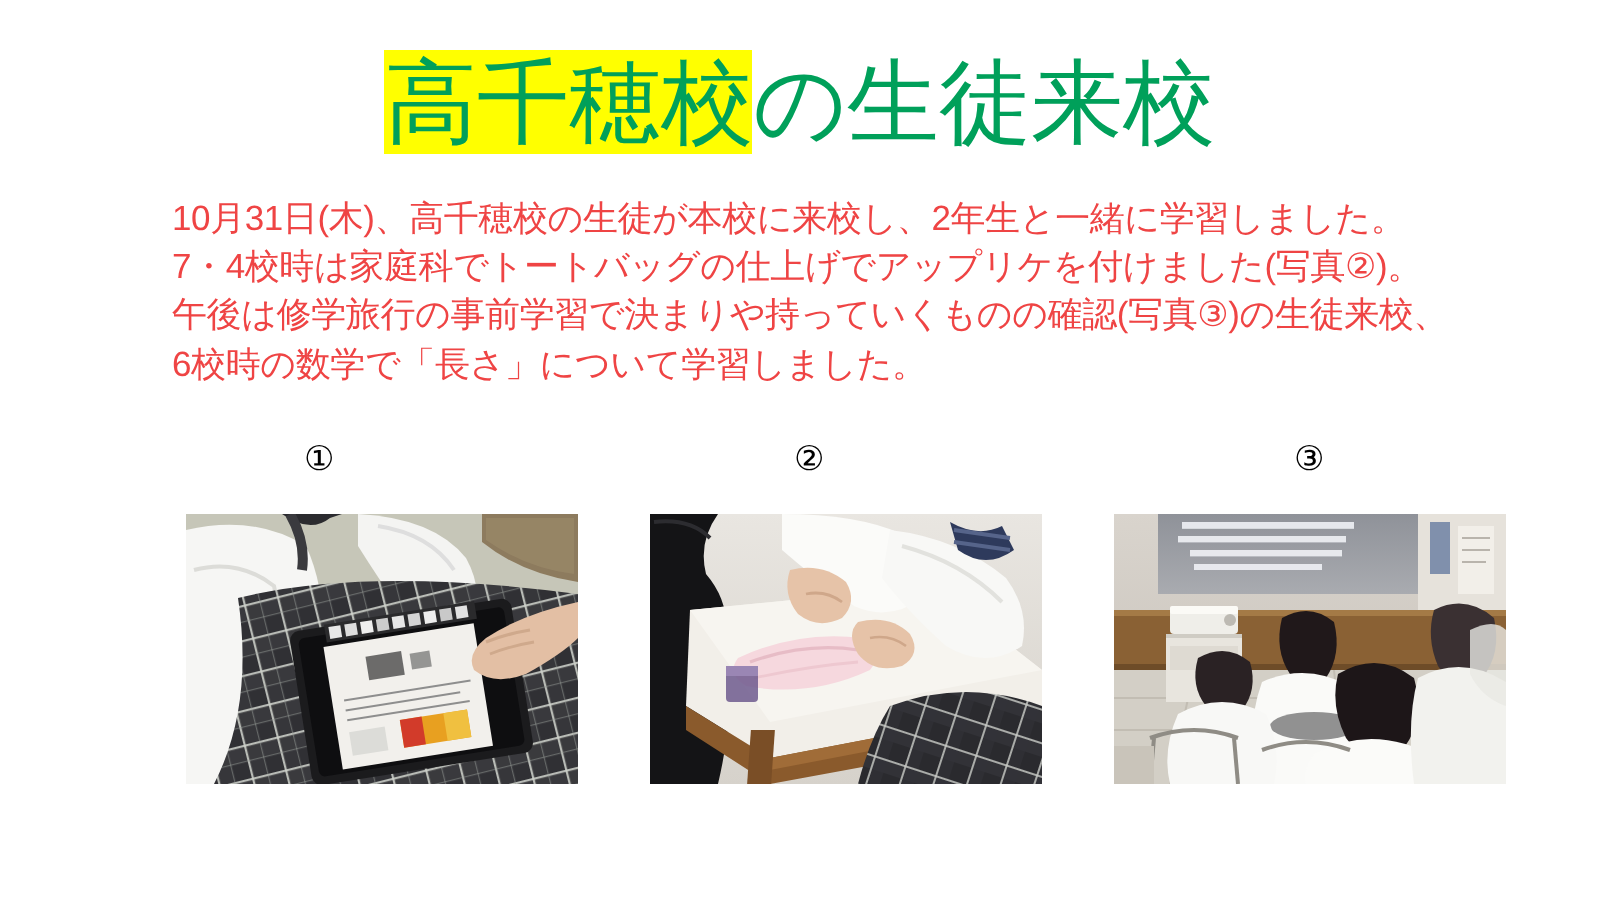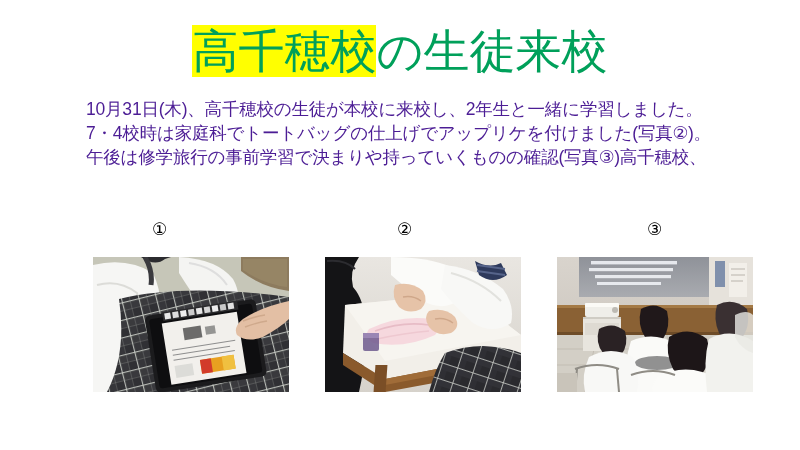--- a/index.html
+++ b/index.html
@@ -87,24 +87,25 @@
 </style>
 </head>
 <body style="background: rgb(255, 255, 255);">
 
 <div class="slide">
 
   <div class="title" style="color: rgb(0, 160, 90);">
     <span class="seg hl" style="background: rgb(255, 255, 0);">高千穂校</span><span class="seg">の生徒来校</span>
   </div>
 
-  <div class="body-text" style="color: #4c1d95;">
+  <div class="body-text" style="color: #ef4444;">
     <span class="line">10月31日(木)、高千穂校の生徒が本校に来校し、2年生と一緒に学習しました。</span>
     <span class="line">7・4校時は家庭科でトートバッグの仕上げでアップリケを付けました(写真②)。</span>
-    <span class="line">午後は修学旅行の事前学習で決まりや持っていくものの確認(写真③)高千穂校、</span>
+    <span class="line">午後は修学旅行の事前学習で決まりや持っていくものの確認(写真③)の生徒来校、</span>
+    <span class="line">6校時の数学で「長さ」について学習しました。</span>
   </div>
 
   <div class="marker m1">①</div>
   <div class="marker m2">②</div>
   <div class="marker m3">③</div>
 
   <div class="photo p1">
     <svg viewBox="0 0 196 135" preserveAspectRatio="none">
       <defs>
         <linearGradient id="p1bg" x1="0" y1="0" x2="1" y2="1">

